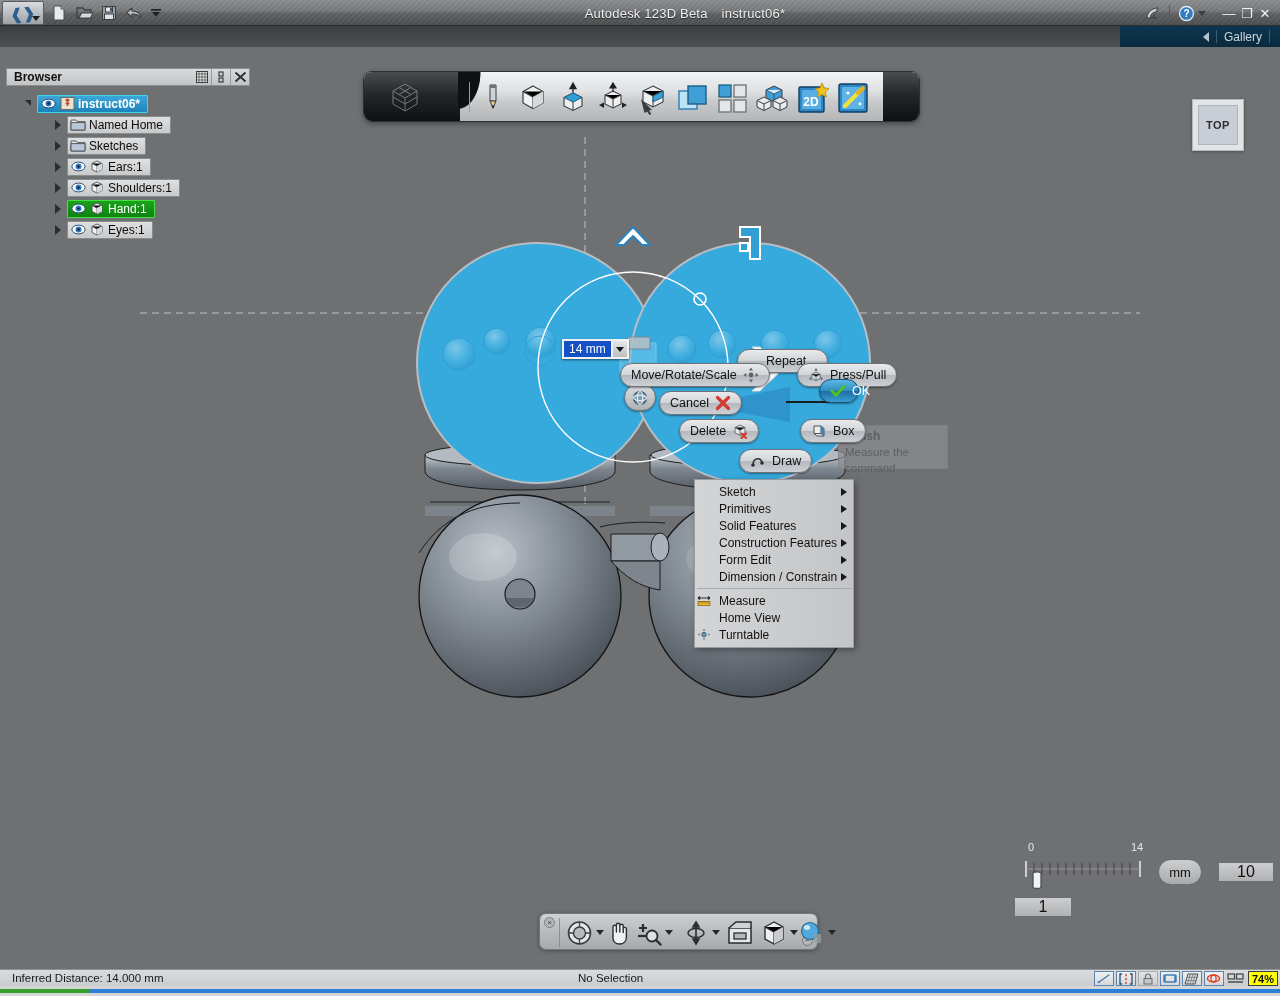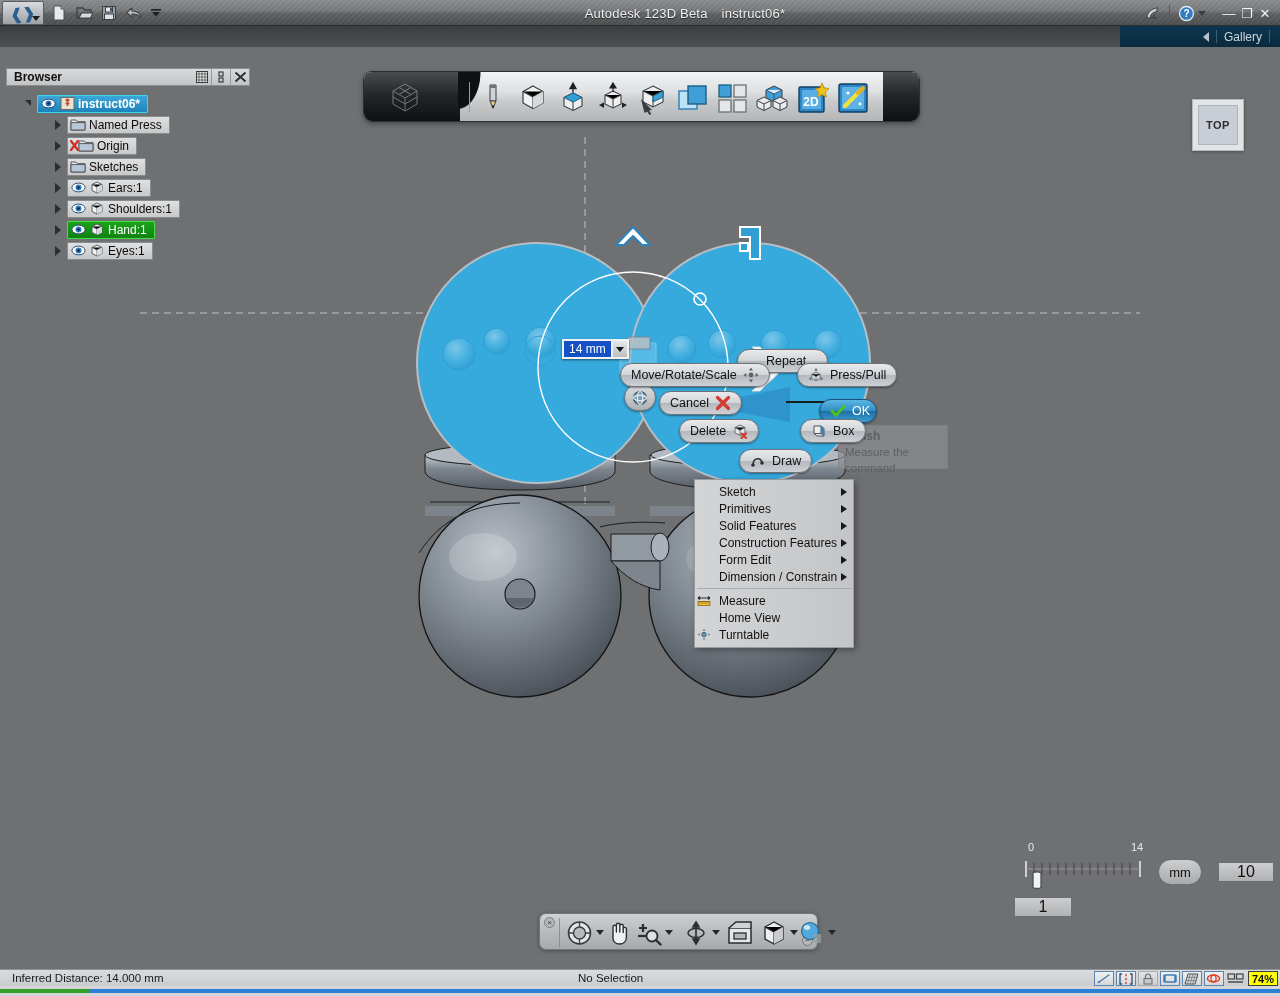--- a/index.html
+++ b/index.html
@@ -503,36 +503,21 @@
           <span class="twist closed" style="margin-left: 46px;">
             <i></i>
           </span>
           <span class="tnode">
             <span class="ticon" style="width: 16px;">
               <svg width="16" height="13" viewBox="0 0 16 13">
                 <path d="M1 2 h5 l1.3 1.6 H15 V12 H1 Z" fill="#e9eaec" stroke="#4b4d4f" stroke-width=".9"></path>
                 <path d="M1 4.6 H15 V12 H1 Z" fill="#b9c8d8" stroke="#4b4d4f" stroke-width=".9"></path>
               </svg>
             </span>
-            <span>Named Press</span>
-          </span>
-        </div>
-        <div class="trow">
-          <span class="twist closed" style="margin-left: 46px;">
-            <i></i>
-          </span>
-          <span class="tnode">
-            <span class="ticon" style="width: 24px;">
-              <svg width="24" height="13" viewBox="0 0 24 13">
-                <path d="M9 2 h5 l1.3 1.6 H23 V12 H9 Z" fill="#e9eaec" stroke="#4b4d4f" stroke-width=".9"></path>
-                <path d="M9 4.6 H23 V12 H9 Z" fill="#b9c8d8" stroke="#4b4d4f" stroke-width=".9"></path>
-                <path d="M1 2 L8 11 M8 2 L1 11" stroke="#d12b22" stroke-width="2.2" stroke-linecap="round"></path>
-              </svg>
-            </span>
-            <span>Origin</span>
+            <span>Named Home</span>
           </span>
         </div>
         <div class="trow">
           <span class="twist closed" style="margin-left: 46px;">
             <i></i>
           </span>
           <span class="tnode">
             <span class="ticon" style="width: 16px;">
               <svg width="16" height="13" viewBox="0 0 16 13">
                 <path d="M1 2 h5 l1.3 1.6 H15 V12 H1 Z" fill="#e9eaec" stroke="#4b4d4f" stroke-width=".9"></path>
@@ -788,21 +773,21 @@
 
   <div class="mmbtn" style="left:659px; top:344px;">
     <span>Cancel</span>
     <span class="ic">
       <svg width="16" height="16" viewBox="0 0 16 16">
         <path d="M2.5 2.5 L13.5 13.5 M13.5 2.5 L2.5 13.5" stroke="#d33a32" stroke-width="3.2" stroke-linecap="round"></path>
       </svg>
     </span>
   </div>
 
-  <div class="mmbtn primary" style="left:819px; top:352px; width:58px;">
+  <div class="mmbtn primary" style="left:819px; top:332px; width:40px;">
     <span class="ic">
       <svg width="17" height="16" viewBox="0 0 17 16">
         <path d="M2 8 L6.4 12.5 L15 3" stroke="#53c021" stroke-width="3.2" fill="none" stroke-linecap="round" stroke-linejoin="round"></path>
       </svg>
     </span>
     <span>OK</span>
   </div>
 
   <div class="mmbtn" style="left:679px; top:372px;">
     <span>Delete</span>

